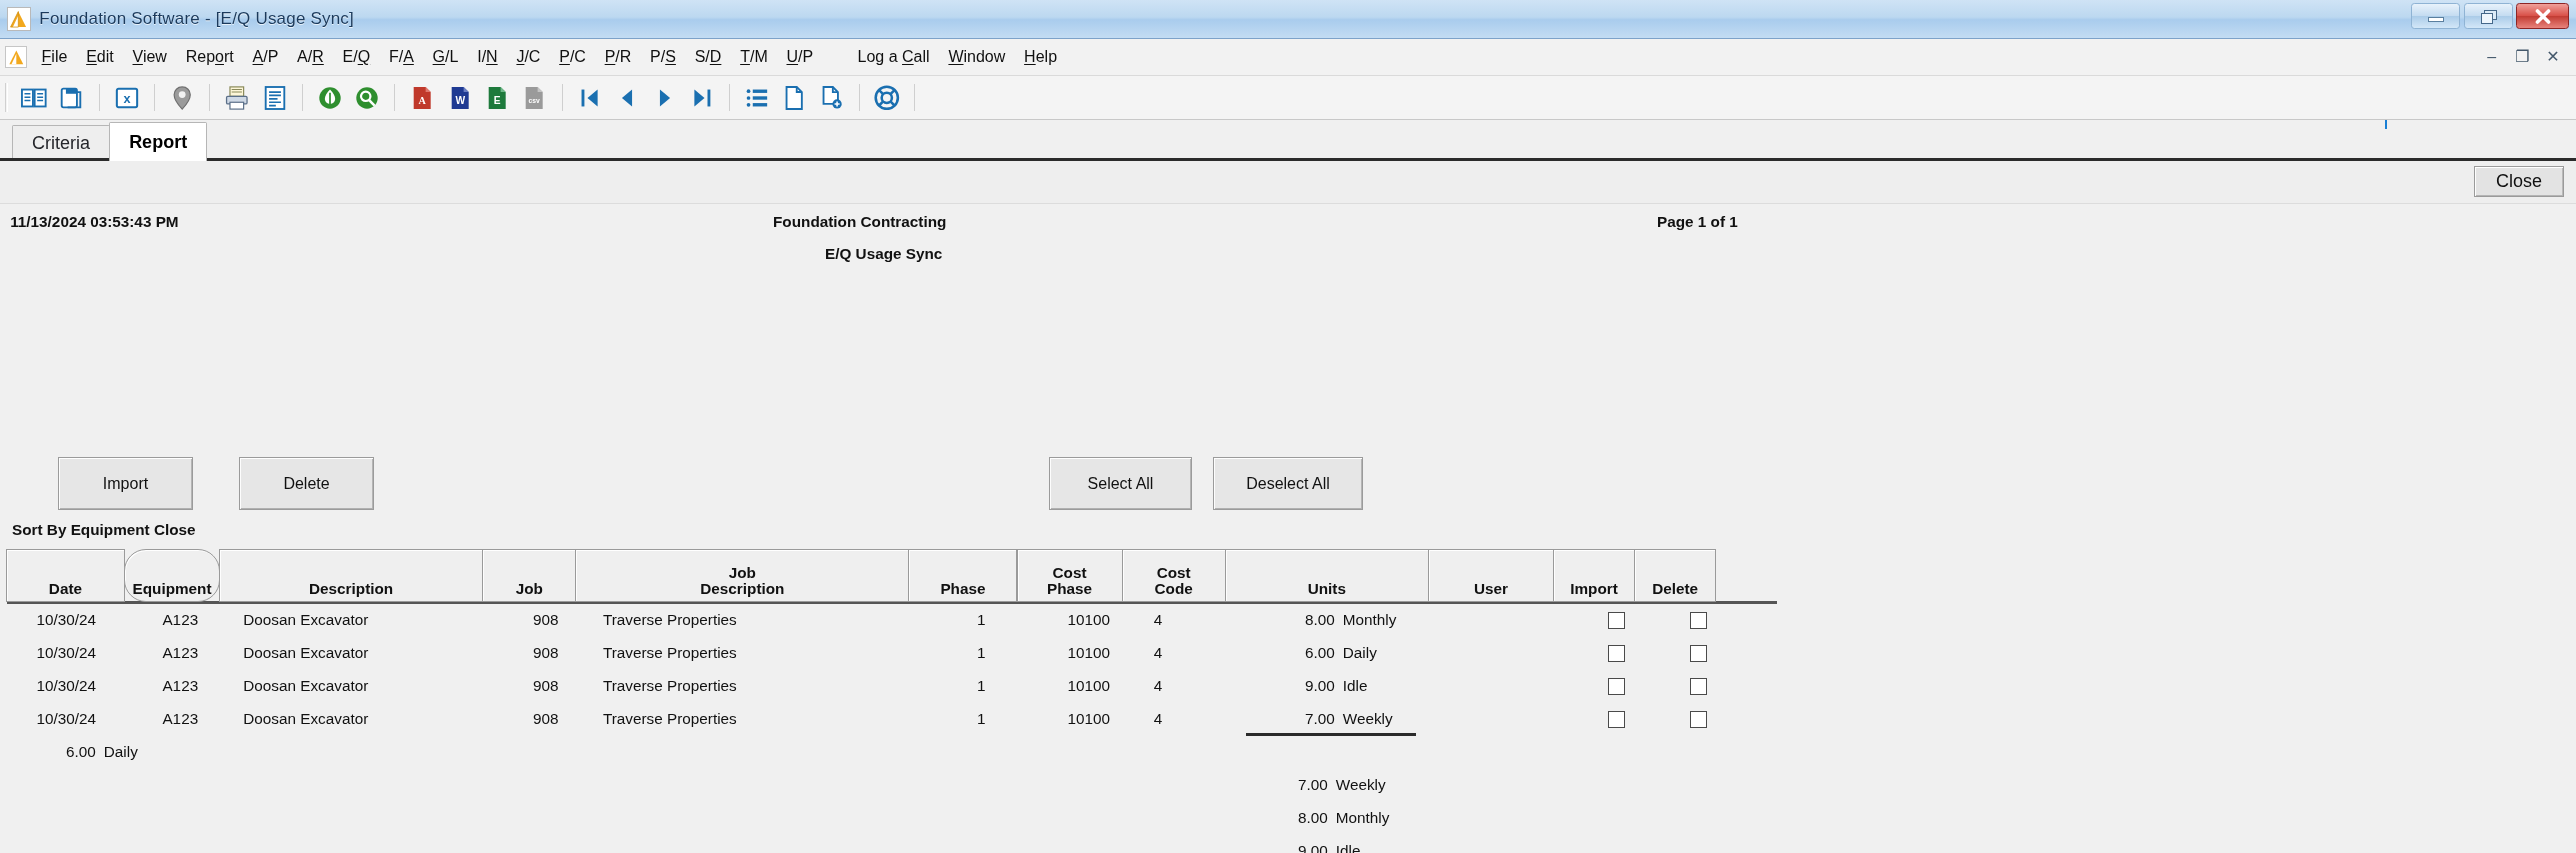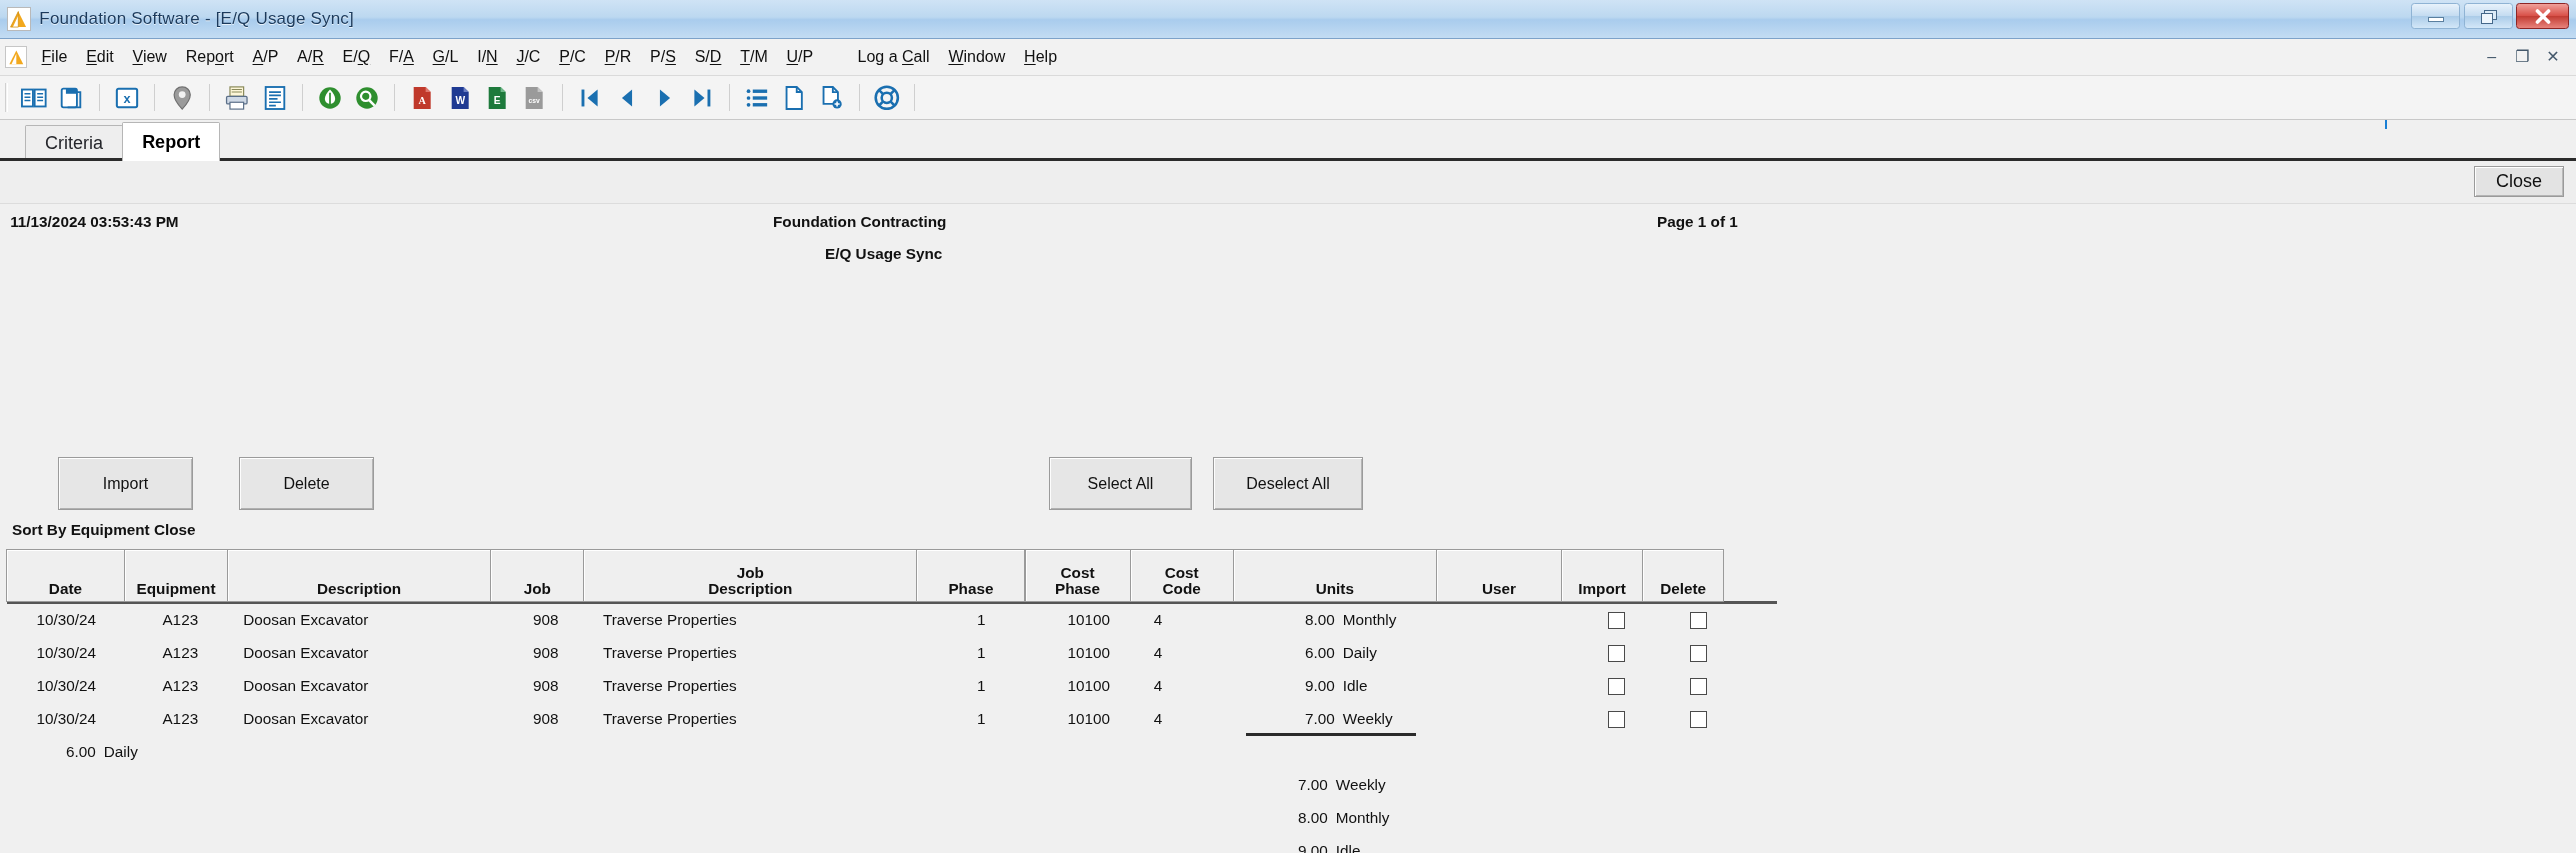--- a/index.html
+++ b/index.html
@@ -78,21 +78,21 @@
   .tb-grip { width: 3.4px; height: 29px; border-left: 1.7px solid #d0d0d0; border-right: 0.9px solid #ffffff; margin-right: 6.8px;}
   .tb-sep { width: 0.9px; height: 27px; background: #cfcfcf; margin: 0 8.5px; }
   .tb-btn {
     width: 34px; height: 34px; display: flex; align-items: center; justify-content: center;
     margin: 0 1.7px;
   }
 
   
   .tabstrip {
     height: 41px; background: #f0f0f0; position: relative;
-    display: flex; align-items: flex-end; padding-left: 25px;
+    display: flex; align-items: flex-end; padding-left: 12px;
   }
   .tab {
     height: 36px; padding: 0 19px; font-size: 18px; color: #25262b;
     display: flex; align-items: center;
     border: 0.9px solid #b6b6b6; border-bottom: none;
     background: #eeeeee; margin-right: -0.9px;
     border-radius: 1.7px 1.7px 0 0;
   }
   .tab.active { background: #ffffff; color: #000000; font-weight: bold; z-index: 2; height: 39px;}
   .tabstrip-line {
@@ -404,21 +404,21 @@
 
   <div class="sortby">Sort By Equipment Close</div>
 
   <div class="tbl">
     <div class="thead" id="table-head">
         <div class="th" style="width: 119px;">
           <div>
             <span>Date</span>
           </div>
         </div>
-        <div class="th" style="width: 104px;">
+        <div class="th" style="width: 96px; border-radius: 22px;">
           <div>
             <span>Equipment</span>
           </div>
         </div>
         <div class="th" style="width: 264px;">
           <div>
             <span>Description</span>
           </div>
         </div>
         <div class="th" style="width: 94px;">

